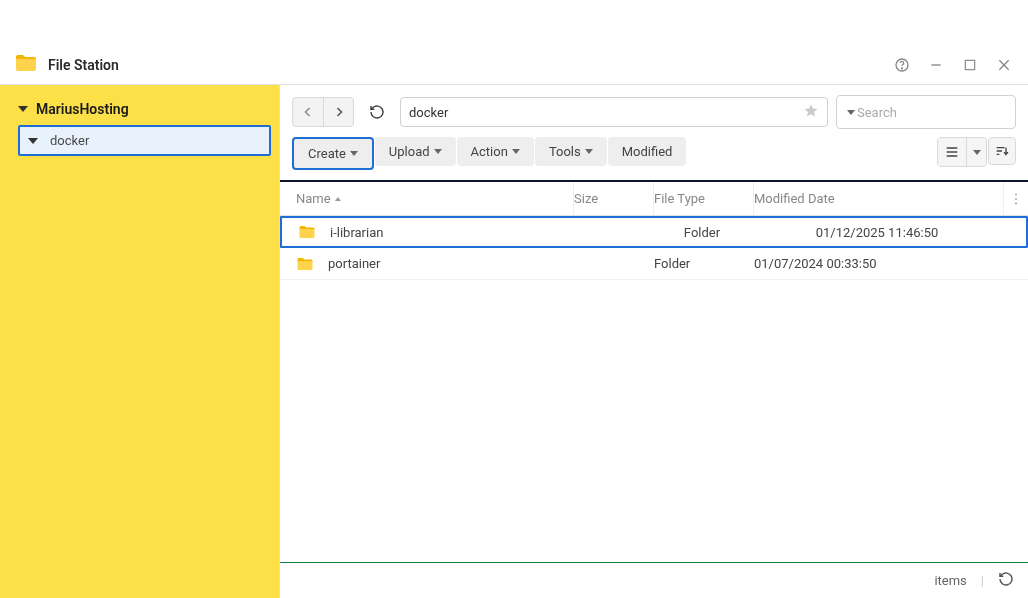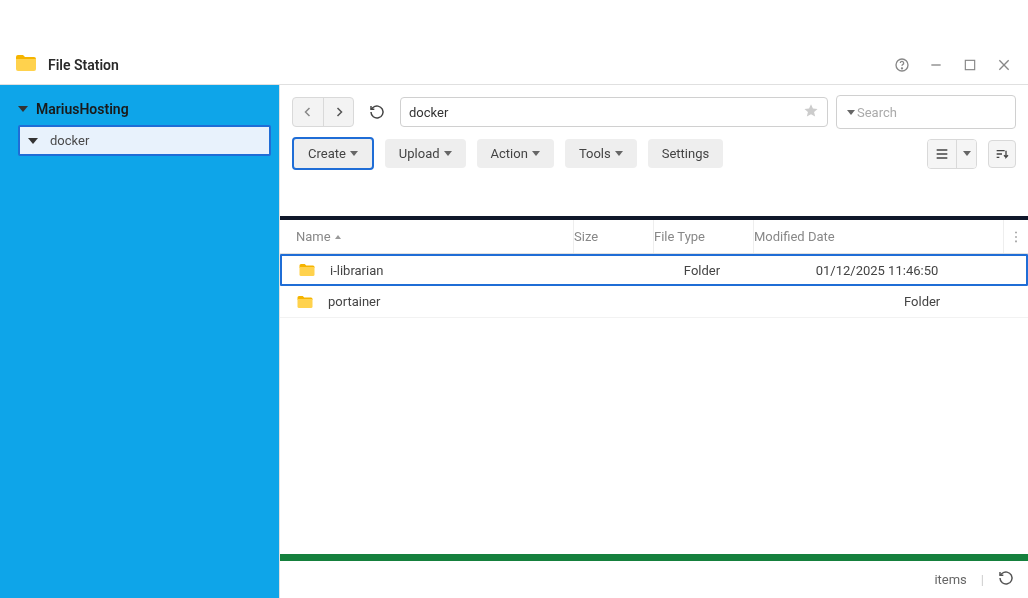--- a/index.html
+++ b/index.html
@@ -55,21 +55,21 @@
     
     .main {
       flex: 1;
       display: flex;
       overflow: hidden;
     }
     .sidebar {
       width: 280px;
       border-right: 1px solid #e0e0e0;
       padding: 12px 4px;
-      background: #0ea5e9;
+      background: #fde047;
     }
     .tree-node {
       display: flex;
       align-items: center;
       padding: 4px 8px;
       cursor: pointer;
       gap: 4px;
     }
     .tree-root {
       font-weight: 600;
@@ -159,23 +159,23 @@
       border: none;
       outline: none;
       font-size: 13px;
       color: #333;
       background: transparent;
     }
     .search-box input::placeholder { color: #aaa; }
     
     .toolbar-row {
       display: flex;
-      align-items: center;
+      align-items: flex-start;
       padding: 2px 12px 10px 12px;
-      gap: 11px;
+      gap: 1px;
     }
     .tb-btn {
       padding: 7px 14px;
       background: #eeeeee;
       border-radius: 4px;
       cursor: pointer;
       color: #444;
       display: inline-flex;
       align-items: center;
       gap: 4px;
@@ -210,23 +210,22 @@
       justify-content: center;
       cursor: pointer;
       border: 1px solid #d9d9d9;
       border-radius: 4px;
       background: #f5f5f5;
       font-size: 13px;
     }
     
     .table-wrap {
       flex: 1;
-      border-top: 4px solid #0f172a;
+      border-top: 2px solid #0f172a;
       overflow: auto;
-      margin-top: 36px;
     }
     .table-header {
       display: flex;
       align-items: center;
       height: 34px;
       border-bottom: 1px solid #e0e0e0;
       color: #888;
       font-size: 13px;
     }
     .col-name { flex: 1; padding-left: 16px; display:flex; align-items:center; gap:4px;}
@@ -244,22 +243,22 @@
       color: #444;
       border-bottom: 1px solid #f2f2f2;
     }
     .table-row.highlight {
       border: 2px solid #1f6dd6;
       border-radius: 1px;
       text-align: center;
     }
     .row-icon { width: 18px; height: 18px; margin-right: 10px; }
     .status-bar {
-      height: 44px;
-      border-top: 7px solid #15803d;
+      height: 36px;
+      border-top: 1px solid #15803d;
       display: flex;
       align-items: center;
       justify-content: flex-end;
       padding: 0 14px;
       gap: 14px;
       color: #666;
     }
     .caret-down {
       display: inline-block;
       width: 0; height: 0;
@@ -384,21 +383,21 @@
       </div>
       <div class="tb-btn">
         <span>Action</span>
         <span class="caret-down"></span>
       </div>
       <div class="tb-btn">
         <span>Tools</span>
         <span class="caret-down"></span>
       </div>
       <div class="tb-btn">
-        <span>Settings</span>
+        <span>Modified</span>
       </div>
       <span class="tb-spacer"></span>
       <div class="view-btns">
         <div class="view-btn">
           <svg width="16" height="16" viewBox="0 0 24 24" fill="none" stroke="#444" stroke-width="2">
               <path d="M4 6h16M4 12h16M4 18h16"></path>
             </svg>
         </div>
         <div class="view-btn" style="width:20px">
           <span class="caret-down"></span>
@@ -440,20 +439,21 @@
           <div class="table-row">
             <div class="col-name" style="padding-left:16px;display:flex;align-items:center;text-align:center;">
               <span class="row-icon"><svg viewBox="0 0 24 24">
                   <path fill="#f5b400" d="M2 6a2 2 0 0 1 2-2h5l2 2h9a2 2 0 0 1 2 2v1H2z"></path>
                   <path fill="#ffd24d" d="M2 8h20v10a2 2 0 0 1-2 2H4a2 2 0 0 1-2-2z"></path>
                 </svg></span>
               <span>portainer</span>
             </div>
             <div class="col-size"></div>
             <div class="col-type">Folder</div>
+            <div class="col-date">01/07/2024 00:33:50</div>
             <div class="col-menu"></div>
           </div>
         </div>
     </div>
 
     <div class="status-bar">
       <span>items</span>
       <span style="color:#ccc">|</span>
       <span>
         <svg width="16" height="16" viewBox="0 0 24 24" fill="none" stroke="#555" stroke-width="2.2">

